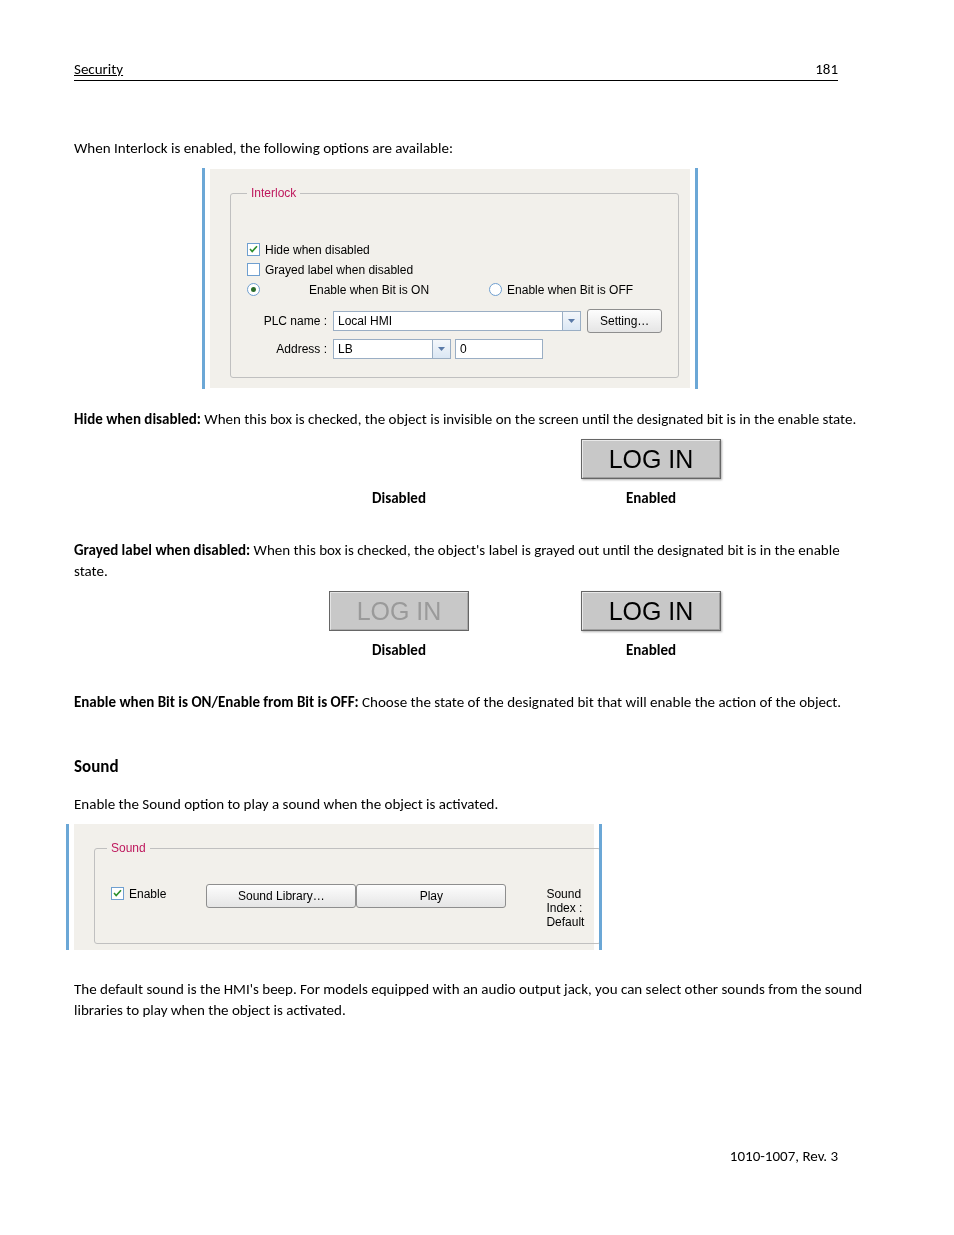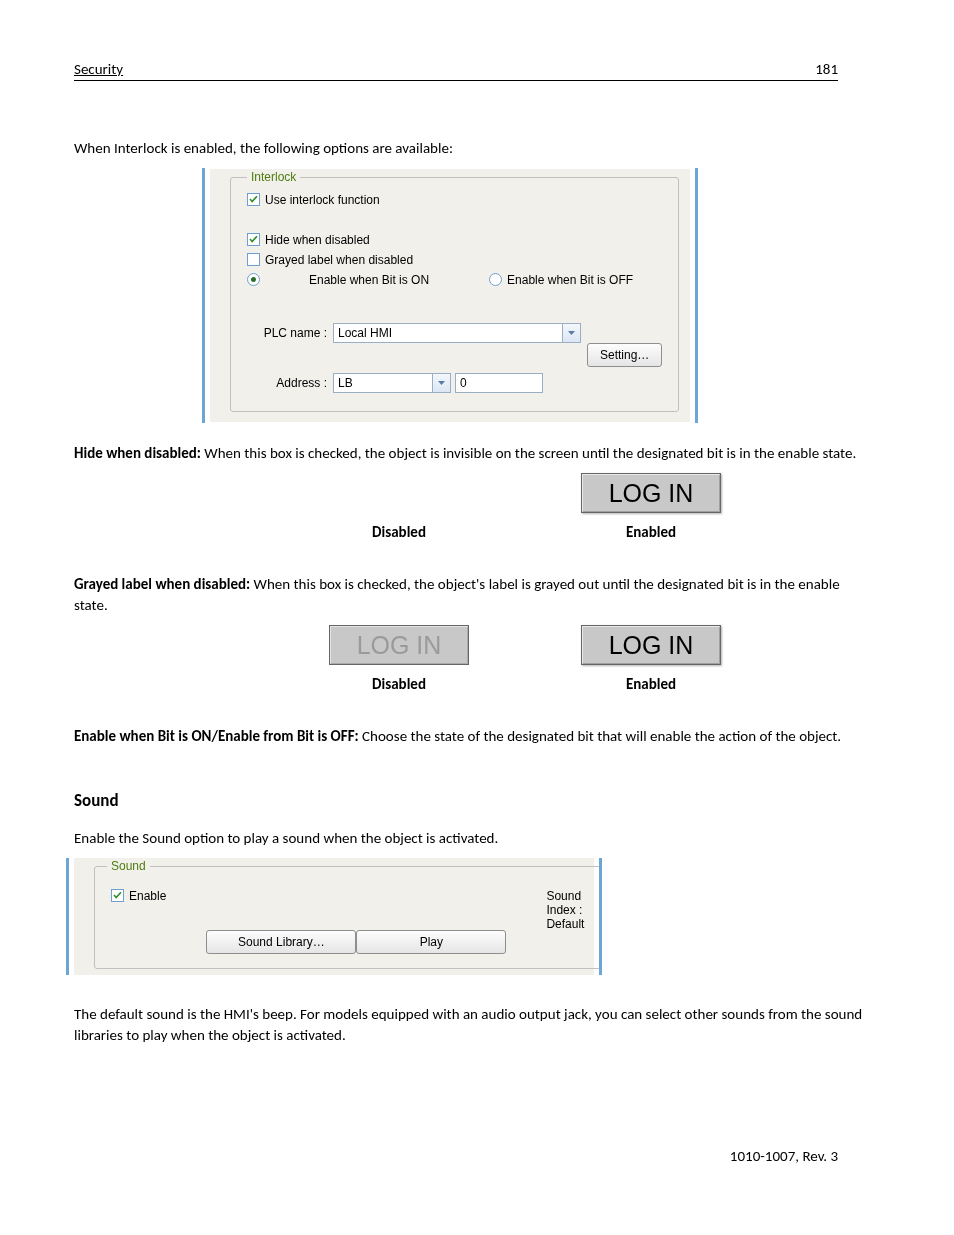--- a/index.html
+++ b/index.html
@@ -115,22 +115,22 @@
 }
 .win-fieldset {
   border: 1px solid #c0c0c0;
   border-radius: 3px;
   padding: 6px 16px 12px 16px;
   position: relative;
 }
 .win-legend {
   position: relative;
   top: -0.05em;
-  padding: 0 4px;
-  color: #4d7c0f;
+  padding: 16px 4px;
+  color: #be185d;
   background: #f2f0eb;
 }
 .row { margin: 2px 0 6px; display: flex; align-items: center; }
 .row.indent { margin-left: 0; }
 .row.radio-row { gap: 60px; margin-top: 4px; }
 .row.form-row { margin-top: 12px; align-items: center; }
 .lbl-right { width: 80px; text-align: right; margin-right: 6px; }
 
 .win-checkbox, .win-radio {
   width: 13px; height: 13px;
@@ -180,21 +180,21 @@
 .win-input { padding: 0 4px; }
 .win-button {
   height: 22px;
   border: 1px solid #8e8e8e;
   background: linear-gradient(#fdfdfd, #e5e5e5);
   border-radius: 3px;
   font-family: Tahoma, sans-serif;
   font-size: 12px;
   padding: 0 12px;
   display: inline-flex;
-  align-items: center; justify-content: center; margin-top: 44px;
+  align-items: center; justify-content: center;
 }
 
 .sound-heading {
   font-weight: 700;
   font-size: 17px;
   margin-top: 42px;
 }
 .spacer-14 { height: 14px; }
 
 .sound-panel-wrap {
@@ -240,30 +240,20 @@
   </div>
   <div class="page-header-line"></div>
 
   <p class="body-text">When Interlock is enabled, the following options are available:</p>
 
   <div class="panel-wrap">
     <div class="panel-inner">
       <fieldset class="win-fieldset">
         <legend class="win-legend">Interlock</legend>
 
-        <div class="row">
-          <span class="win-checkbox">
-            <span class="tick">
-                <svg viewBox="0 0 9 9">
-                  <polyline points="1,4 3.2,6.5 8,1.2" stroke="#2c8f2c" stroke-width="1.6" fill="none"></polyline>
-                </svg>
-              </span>
-          </span>
-          <span>Use interlock function</span>
-        </div>
 
         <div style="height:18px"></div>
 
         <div class="row indent">
           <span class="win-checkbox">
             <span class="tick">
                 <svg viewBox="0 0 9 9">
                   <polyline points="1,4 3.2,6.5 8,1.2" stroke="#2c8f2c" stroke-width="1.6" fill="none"></polyline>
                 </svg>
               </span>

